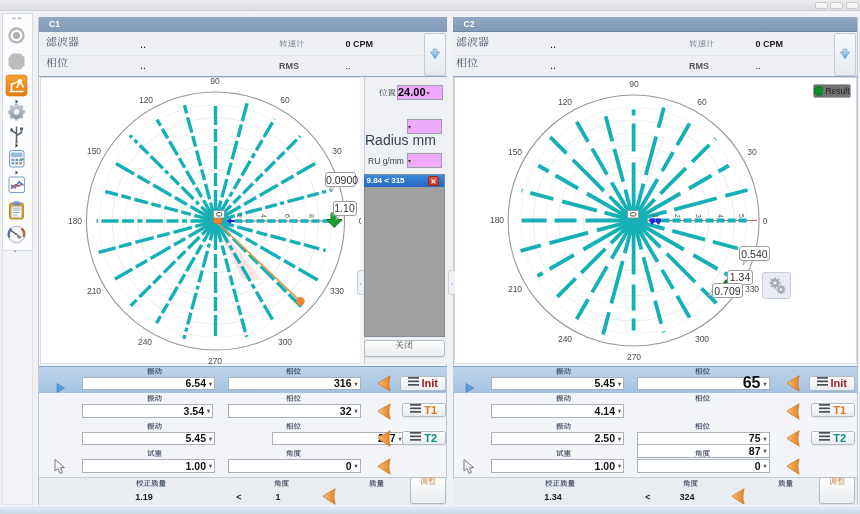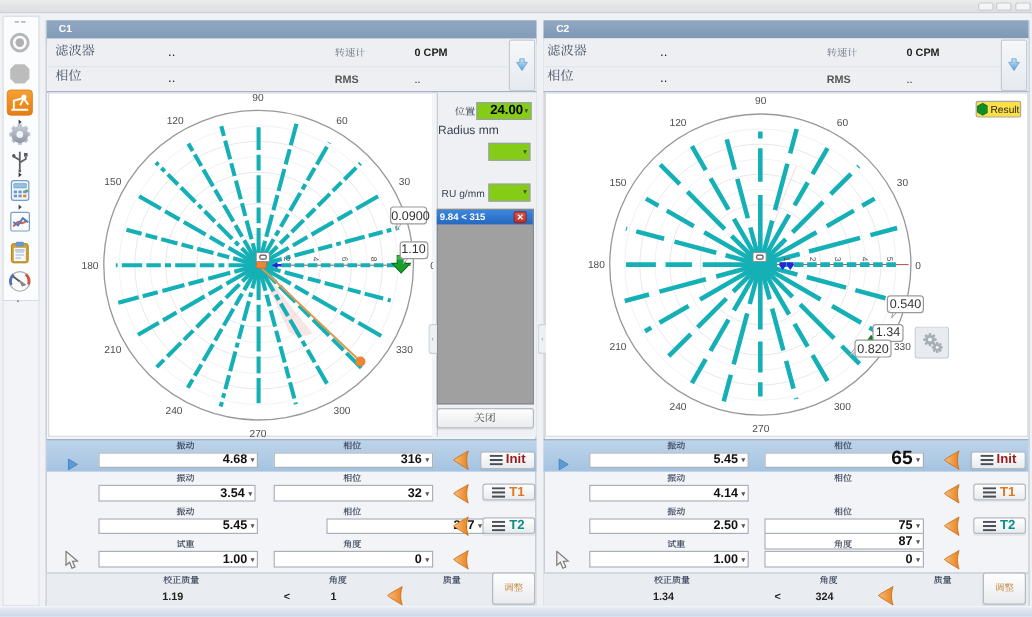--- a/index.html
+++ b/index.html
@@ -1,23 +1,23 @@
 <!DOCTYPE html>
 <html><head><meta charset="utf-8"><style>
 *{margin:0;padding:0;box-sizing:border-box}
 html,body{width:860px;height:514px;font-family:"Liberation Sans",sans-serif;background:#eff1f4;position:relative;overflow:hidden}
 .abs{position:absolute}
 .tv{position:absolute;font-size:9px;color:#222}
 .sv{position:absolute;font-size:9px;color:#222;font-weight:bold;text-align:center}
 .inp{position:absolute;height:13.5px;background:#fff;border:1px solid #aab0b8;display:flex;align-items:center;justify-content:flex-end;font-weight:bold;color:#111}
 .inp .car{font-size:6px;color:#555;margin:0 2px 0 3px}
-.btn{position:absolute;background:linear-gradient(#fefefe,#e9ebee);border:1px solid #b4bac2;border-radius:2.5px;display:flex;align-items:center;justify-content:center;box-shadow:0 1px 1px rgba(0,0,0,.06)}
+.btn{position:absolute;background:linear-gradient(#fefefe,#e9ebee);border:1px solid #b4bac2;border-radius:2.5px;display:flex;align-items:flex-start;justify-content:center;box-shadow:0 1px 1px rgba(0,0,0,.06)}
 .hbtn{position:absolute;width:22px;height:42.5px;background:linear-gradient(#f5f7fa,#e6eaef);border:1px solid #c6ccd4;border-radius:2px;display:flex;align-items:center;justify-content:center}
 .callout{position:absolute;background:#fff;border:1px solid #9a9a9a;border-radius:3px;font-size:10.5px;color:#333;text-align:center;padding:0.5px 0;z-index:5}
-.ddown{position:absolute;height:15px;background:#84cc16;border:1px solid #9aa0a8;display:flex;align-items:center;justify-content:flex-end}
+.ddown{position:absolute;height:15px;background:#f0abfc;border:1px solid #9aa0a8;display:flex;align-items:center;}
 .ddown .car{font-size:6px;color:#444;margin-right:2px}
 </style></head><body>
 <svg width="0" height="0" style="position:absolute">
     <defs>
       <path id="z0" d="M10 57C9 57 5 57 5 57V60C7 60 9 60 10 61C12 62 13 70 12 80C12 84 13 86 15 86C18 86 20 83 20 78C21 70 18 66 18 61C18 59 18 56 19 53C21 48 29 25 33 13L32 12C14 52 14 52 12 55C11 57 11 57 10 57ZM4 18 4 19C8 22 13 27 14 32C22 36 26 22 4 18ZM11 -5 10 -4C15 -1 20 5 22 9C30 14 34 -1 11 -5ZM65 50 64 51C68 56 70 64 72 68C76 74 82 60 65 50ZM83 55 82 56C87 62 89 71 90 77C95 82 102 67 83 55ZM48 56 46 56C45 65 41 72 37 76C33 83 51 85 48 56ZM62 55 53 54V78C53 82 54 84 61 84H70C84 84 86 82 86 80C86 79 86 78 84 77L84 68H82C82 72 81 76 80 77C80 78 79 78 78 78C77 78 74 78 70 78H62C59 78 59 78 59 77V57C61 57 62 56 62 55ZM66 22 57 21V33L42 34L43 37L57 36V42C57 47 59 48 66 48H76C91 48 94 47 94 44C94 43 93 43 91 42L90 34H89C88 38 88 41 87 42C86 42 86 43 85 43C84 43 80 43 76 43H67C64 43 63 42 63 41V35L84 32C85 32 86 32 86 31C83 28 78 25 78 25L75 31L63 32V25C65 24 66 24 66 22ZM35 16V40C35 56 33 72 22 85L24 86C40 74 41 55 41 40V20H86L84 27L85 27C87 26 91 22 93 20C95 20 96 20 97 20L90 13L86 17H63V8H90C92 8 93 8 93 7C90 4 85 -0 85 -0L80 5H63V-2C66 -2 67 -3 67 -5L57 -6V17H42L35 13Z"></path>
       <path id="z1" d="M10 57C9 57 5 57 5 57V60C7 60 9 60 10 61C12 62 13 70 12 81C12 84 13 86 15 86C18 86 20 83 20 79C20 71 18 66 18 61C18 59 18 56 19 53C20 48 29 25 33 12L31 12C14 52 14 52 12 55C11 57 11 57 10 57ZM12 -5 11 -4C15 -1 20 4 22 9C29 13 33 -1 12 -5ZM5 18 4 18C8 21 12 26 14 30C21 34 25 20 5 18ZM59 14V34H43V30V14ZM36 11V30C36 48 35 68 24 85L26 86C39 72 42 52 43 37H49C52 48 56 57 62 65C54 73 44 80 31 84L32 86C46 82 57 76 65 69C72 76 80 82 91 86C92 82 94 80 97 80L98 79C87 76 77 71 69 65C77 57 82 48 85 38C88 38 89 37 90 36L82 30L78 34H66V14H83L80 26L81 27C84 24 89 18 91 15C93 15 94 15 95 14L87 6L83 11H66V-1C68 -2 69 -3 69 -4L59 -5V11H44L36 8ZM78 37C75 46 71 54 65 61C59 54 54 46 51 37Z"></path>
       <path id="z2" d="M60 25C64 28 67 32 68 35C74 38 79 27 62 24V22H80V27H81C83 27 86 26 86 25V4C88 4 90 3 91 2L83 -4L79 0H62L55 -3V26H56C58 26 60 26 60 25ZM20 28V22H38V26H39C41 26 43 25 44 24C42 28 39 32 36 36H4L5 39H34C26 47 16 54 3 60L4 61C8 60 12 58 16 56V86H16C19 86 22 85 22 84V79H38V84H39C41 84 44 82 44 82V59C46 59 48 58 49 57L41 51L37 55H22L21 54C30 50 36 44 42 39H58C63 45 69 50 78 54L77 55H61L54 52V86H55C58 86 61 84 61 84V79H78V84H79C81 84 84 83 84 82V59C86 59 87 58 88 58L94 59C94 56 96 54 97 53L98 52C81 50 69 45 61 39H93C95 39 96 38 96 37C93 34 87 30 87 30L82 36H44C46 34 48 31 50 29C52 29 53 28 53 27L44 24L44 4C46 4 48 3 48 2L41 -4L37 0H21L14 -3V30H15C18 30 20 28 20 28ZM78 58V76H61V58ZM38 58V76H22V58ZM80 3V20H62V3ZM38 3V20H20V3Z"></path>
       <path id="z3" d="M54 28H84V49H54ZM54 25V5H84V25ZM54 52H84V73H54ZM47 2V85H48C52 85 54 84 54 82V76H84V85H85C87 85 90 83 90 82V6C93 6 94 5 95 4L87 -2L83 2H54L47 -1ZM22 -6V18H5L6 21H20C16 36 11 51 3 62L4 64C12 56 17 47 22 37V86H23C25 86 28 84 28 83V32C32 36 37 42 38 47C45 52 50 38 28 30V21H42C43 21 44 20 44 19C42 16 36 12 36 12L32 18H28V-2C31 -2 31 -3 32 -5Z"></path>
       <path id="z4" d="M52 -6 51 -5C56 -0 60 7 61 14C68 19 74 4 52 -6ZM40 27 38 28C45 40 48 58 49 69C54 76 62 54 40 27ZM85 11 80 17H31L31 20H92C93 20 94 19 94 18C91 15 85 11 85 11ZM27 22 23 21C26 14 30 7 32 -0C35 -0 36 -1 36 -2L26 -6C20 13 11 33 2 45L4 46C9 42 13 36 17 30V86H18C21 86 24 84 24 84V24C26 24 26 23 27 22ZM88 71 83 77H66C73 62 80 43 83 30C86 30 87 29 87 28L76 25C73 40 68 61 64 77H28L28 80H94C95 80 96 79 97 78C93 75 88 71 88 71Z"></path>
       <path id="z5" d="M31 -2 22 -5C21 -1 19 5 17 12H5L5 15H16C14 23 11 31 9 37C8 38 6 38 5 39L12 45L15 41H24V58C16 60 9 61 5 62L10 70C11 70 12 69 12 68L24 64V86H25C28 86 30 84 30 84V61C37 58 43 56 47 54L47 53L30 57V41H43C44 41 45 41 46 40C43 37 38 33 38 33L34 38H30V25C33 25 34 24 34 22L24 21V38H15C18 32 20 23 23 15H42C44 15 45 14 45 13C42 10 37 6 37 6L33 12H24C25 7 26 3 27 -1C30 -0 31 -1 31 -2ZM85 7 81 12H68C69 7 70 2 70 -1C73 -1 74 -2 74 -3L65 -6C64 -2 63 5 62 12H46L47 14H61L57 30H42L43 32H57C56 37 54 42 53 46C52 46 50 47 49 48L56 53L60 50H79C77 56 73 64 70 69C65 67 59 65 51 63L50 64C60 69 74 78 80 86C86 88 87 79 72 70C77 65 84 56 87 51C89 51 90 51 91 50L84 43L79 47H59L63 32H94C95 32 96 32 96 31C94 28 89 24 89 24L85 30H64L67 14H90C91 14 92 14 93 13C90 10 85 7 85 7Z"></path>
@@ -223,21 +223,21 @@
 <div class="callout" style="left:332.5px;top:200.5px;width:24px">1.10</div>
 <div class="abs" style="left:363.5px;top:77px;width:83px;height:287px;background:#eef0f3;border-left:1px solid #c9cfd6"></div>
 <svg style="position:absolute;left:379px;top:89px;" width="17.0" height="8.5" viewBox="0 0 200 100" fill="#3a4454">
     <use href="#z4" x="0"></use>
     <use href="#z8" x="100"></use>
   </svg>
 <div class="ddown" style="left:397px;top:84.5px;width:46px">
     <b style="font-size:11px;margin-right:1px">24.00</b>
     <span class="car">▾</span>
   </div>
-<div class="tv" style="left:365px;top:104px;font-size:10px;color:#3a4454">Radius mm</div>
+<div class="tv" style="left:365px;top:132px;font-size:14px;color:#3a4454">Radius mm</div>
 <div class="ddown" style="left:407px;top:118.5px;width:35px">
     <span class="car">▾</span>
   </div>
 <div class="tv" style="left:368px;top:156px;font-size:8.5px;color:#3a4454">RU g/mm</div>
 <div class="ddown" style="left:407px;top:152.5px;width:35px">
     <span class="car">▾</span>
   </div>
 <div class="abs" style="left:363.5px;top:173.5px;width:81px;height:163px;background:#a0a0a0;border:1px solid #848a92"></div>
 <div class="abs" style="left:364px;top:174.5px;width:80px;height:12.5px;background:linear-gradient(#3c87dd,#2468c0)"></div>
 <div class="abs" style="left:366.5px;top:176px;font-size:8px;color:#fff;font-weight:bold">9.84 &lt; 315</div>
@@ -252,21 +252,21 @@
 <div style="position:absolute;left:38.5px;top:366px;width:408px;height:27px;background:linear-gradient(#bdd4ea,#a4c3e1);border-top:1px solid #87a3c2"></div>
 <svg style="position:absolute;left:146.5px;top:367.5px;" width="15.0" height="7.5" viewBox="0 0 200 100" fill="#2c3850" stroke="#2c3850" stroke-width="2">
     <use href="#z9" x="0"></use>
     <use href="#z10" x="100"></use>
   </svg>
 <svg style="position:absolute;left:285.5px;top:367.5px;" width="15.0" height="7.5" viewBox="0 0 200 100" fill="#2c3850" stroke="#2c3850" stroke-width="2">
     <use href="#z3" x="0"></use>
     <use href="#z4" x="100"></use>
   </svg>
 <div class="inp" style="left:82px;top:376.5px;width:133px;">
-    <span style="font-size:10.5px">4.68</span>
+    <span style="font-size:10.5px">6.54</span>
     <span class="car">▾</span>
   </div>
 <div class="inp" style="left:227.5px;top:376.5px;width:133px;">
     <span style="font-size:10.5px">316</span>
     <span class="car">▾</span>
   </div>
 <div style="position:absolute;left:377px;top:375px"><svg width="15" height="17" viewBox="0 0 15 17">
       <defs>
         <linearGradient id="oa" x1="0" y1="0" x2="1" y2="0">
           <stop offset="0" stop-color="#f7bd7e"></stop>
@@ -513,22 +513,22 @@
       <text x="286" y="140" font-size="7" fill="#555" text-anchor="middle" font-family="Liberation Sans, sans-serif" transform="rotate(90 286 138)">5</text>
       <rect x="172.5" y="132.5" width="11" height="7.5" rx="1" fill="#fff" stroke="#8a8a8a" stroke-width="0.8"></rect>
       <rect x="175.5" y="134.6" width="5.4" height="3.4" rx="1.5" fill="none" stroke="#555" stroke-width="1"></rect>
       <path d="M194.5,140.5 h5.5 v2.8 l-2.75,3.6 -2.75,-3.6 z" fill="#2427d8"></path>
       <path d="M200.8,140.5 h5.5 v2.8 l-2.75,3.6 -2.75,-3.6 z" fill="#2427d8"></path>
       <path d="M271,201 l4.5,6 h-9 z" fill="#1b7a1b"></path>
     </svg>
   </div>
 <div class="callout" style="left:739px;top:246px;width:31px">0.540</div>
 <div class="callout" style="left:727px;top:269.5px;width:26px">1.34</div>
-<div class="callout" style="left:712px;top:283px;width:31px">0.820</div>
-<div class="abs" style="left:812.5px;top:83.5px;width:38px;height:14.5px;background:#fde047;border:1px solid #a8a8a8;border-radius:2px;display:flex;align-items:center;justify-content:center">
+<div class="callout" style="left:712px;top:283px;width:31px">0.709</div>
+<div class="abs" style="left:812.5px;top:83.5px;width:38px;height:14.5px;background:#737373;border:1px solid #a8a8a8;border-radius:2px;display:flex;align-items:center;justify-content:center">
     <svg width="11" height="12" viewBox="0 0 11 12">
       <path d="M5.5 0.5 L10.5 3.3 V8.7 L5.5 11.5 L0.5 8.7 V3.3 Z" fill="#0d8f25" stroke="#0a6b1c" stroke-width="0.8"></path>
     </svg>
     <span style="font-size:8.5px;color:#222;margin-left:2px">Result</span>
   </div>
 <div class="abs" style="left:762px;top:272px"><svg width="29" height="27" viewBox="0 0 29 27">
       <rect x="0.5" y="0.5" width="28" height="26" rx="2.5" fill="#e8ecf1" stroke="#c5cdd6"></rect>
       <g opacity="0.8">
         <rect x="11.9" y="5.4" width="2.2" height="3.7" rx="0.7" transform="rotate(0 13 11)" fill="#98a0a8"></rect>
         <rect x="11.9" y="5.4" width="2.2" height="3.7" rx="0.7" transform="rotate(45 13 11)" fill="#98a0a8"></rect>

